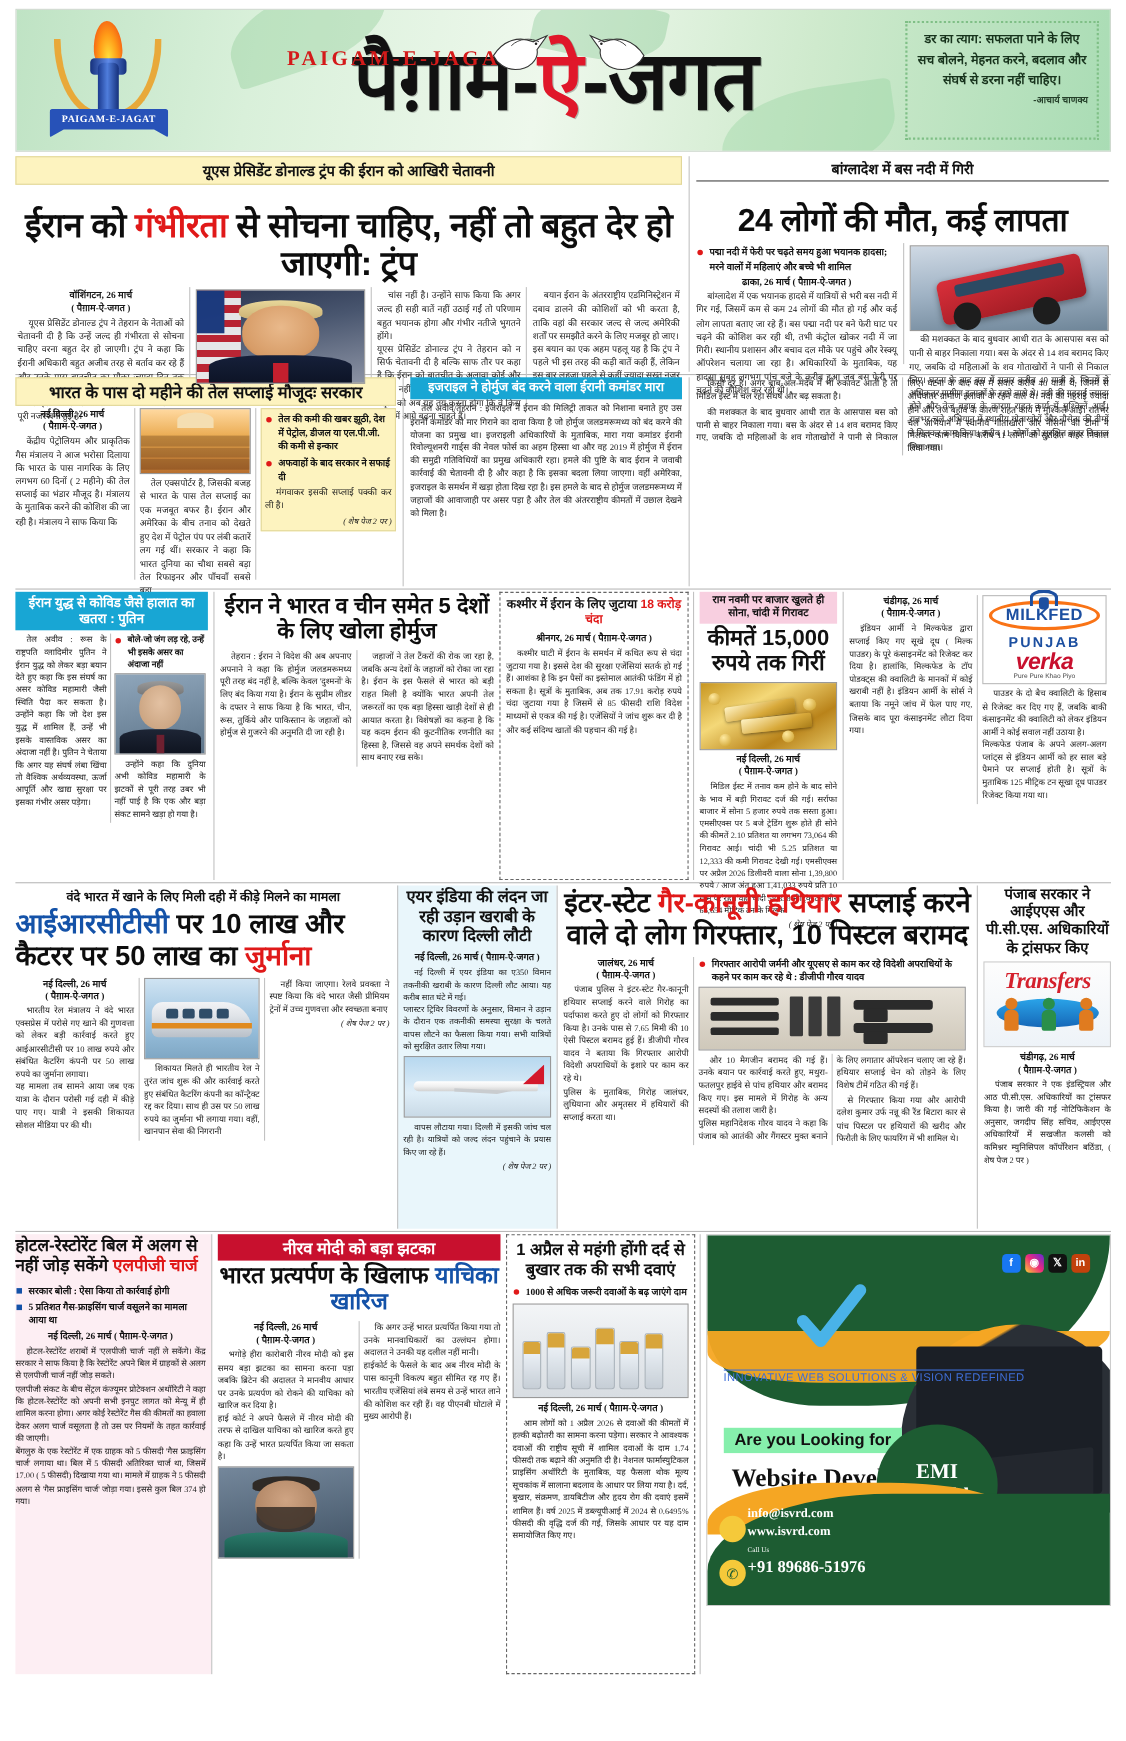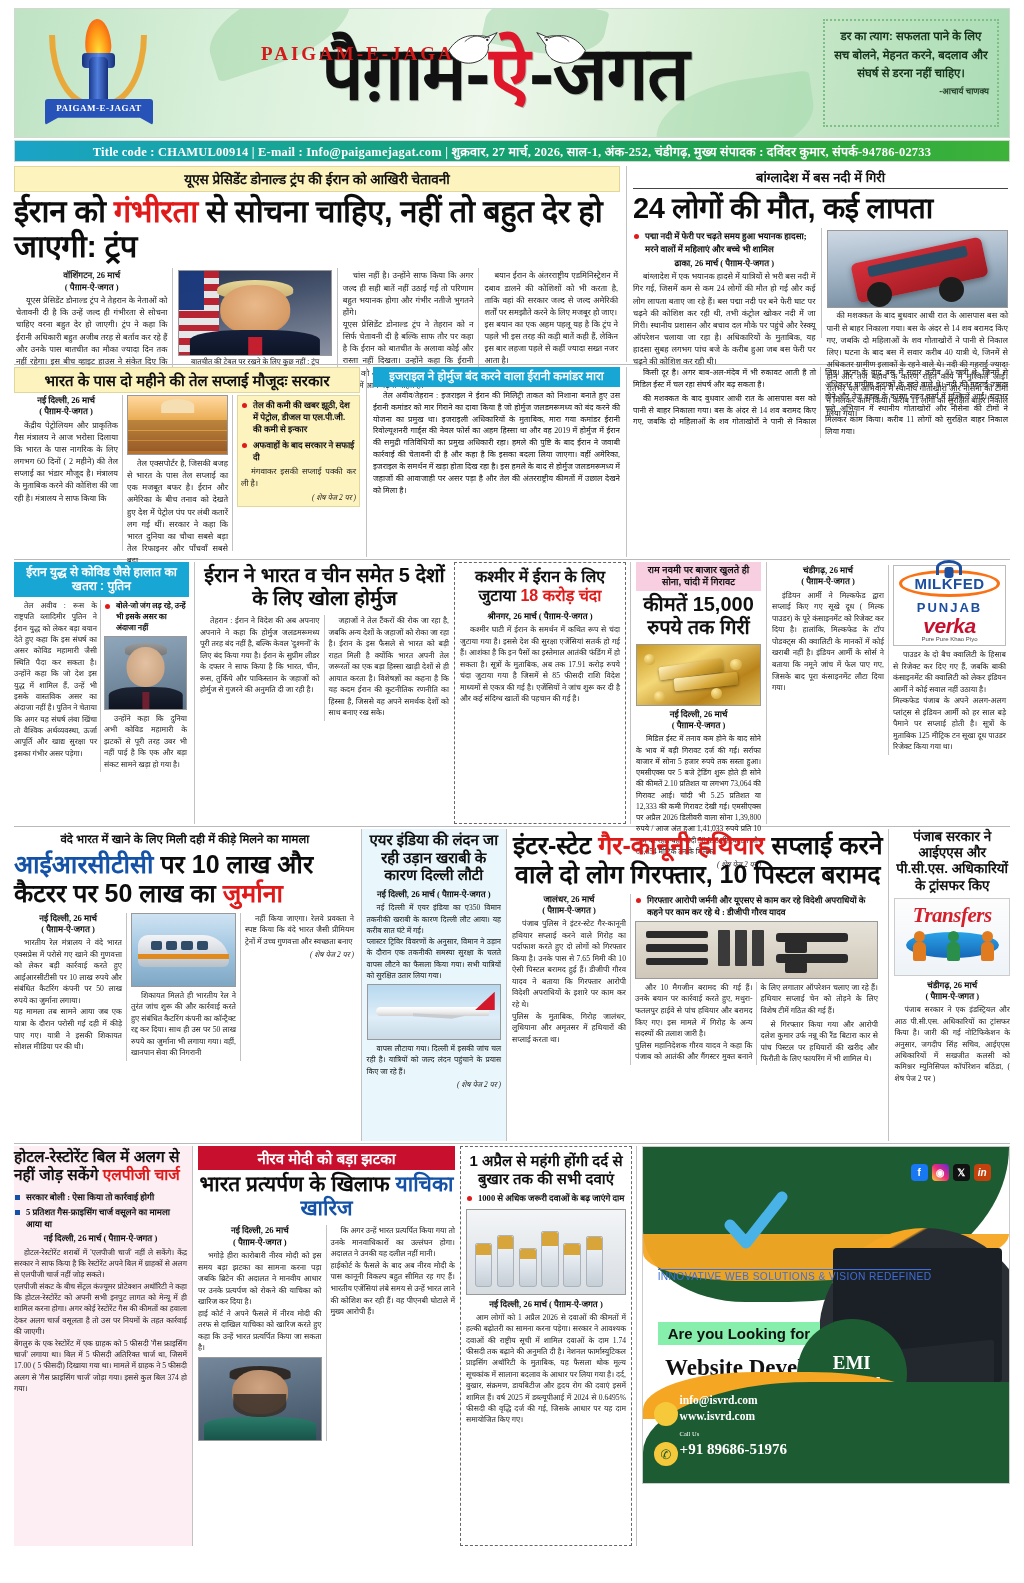--- a/index.html
+++ b/index.html
@@ -70,25 +70,25 @@
   
   .news-col{font-family:"Liberation Serif",serif;font-size:8.1px;line-height:1.5;text-align:justify;color:#1a1a1a;}
   .news-col p{margin-bottom:2px;text-indent:10px;}
   .dateline{font-family:"Liberation Serif",serif;font-size:8.6px;text-align:center;font-weight:bold;line-height:1.32;margin-bottom:2px;}
   .contd{font-size:7.4px;font-style:italic;}
 
   
   .kicker{background:#fdf3bf;border:1px solid #e2d79a;text-align:center;
      font-size:13.5px;font-weight:bold;padding:3px 4px;color:#111;}
   .kicker-plain{text-align:center;font-size:13px;font-weight:bold;padding:2px;border-bottom:1px solid #444;}
-  .H1{font-size:31px;font-weight:bold;line-height:1.12;letter-spacing:-.4px;color:#0d0d0d;padding:3px 0 4px;}
+  .H1{font-size:31px;font-weight:bold;text-align:center;line-height:1.12;letter-spacing:-.4px;color:#0d0d0d;padding:20px 0 4px;}
   .H1 .red{color:#e01919;}
   .H2{font-size:20px;font-weight:bold;text-align:center;line-height:1.15;color:#0d0d0d;padding:2px 0;}
   .H2 .red{color:#e01919;} .H2 .blue{color:#1452a8;}
-  .H3{font-size:16px;font-weight:bold;text-align:center;line-height:1.18;color:#111;padding:2px 0;}
+  .H3{font-size:11px;font-weight:bold;text-align:center;line-height:1.18;color:#111;padding:2px 0;}
   .H3 .red{color:#e01919;}
   .H4{font-size:13.5px;font-weight:bold;text-align:center;line-height:1.2;color:#111;}
 
   .banner-cyan{background:#18a6d4;color:#fff;font-weight:bold;text-align:center;font-size:13.5px;padding:3px 4px;line-height:1.2;}
   .banner-pink{background:#f8cfe0;color:#111;font-weight:bold;text-align:center;font-size:9.5px;padding:2px 3px;line-height:1.3;}
   .banner-red{background:#c8102e;color:#fff;font-weight:bold;text-align:center;font-size:15px;padding:2px 4px;}
   .dashbox{border:1px dashed #666;padding:3px;}
 
   
   ul.bul{list-style:none;}
@@ -229,21 +229,21 @@
   .isvr .contact{position:absolute;left:10%;bottom:7%;color:#fff;font-family:"Liberation Serif",serif;font-size:11.5px;font-weight:bold;line-height:1.35;}
   .isvr .callus{font-size:6.5px;font-weight:normal;}
   .isvr .gicon{position:absolute;left:3%;bottom:17%;width:24px;height:24px;border-radius:50%;
      background:#f5c93a;}
   .isvr .picon{position:absolute;left:3%;bottom:5%;width:24px;height:24px;border-radius:50%;background:#f5c93a;
      display:flex;align-items:center;justify-content:center;font-size:13px;color:#1d5c32;}
   .social{position:absolute;right:5%;top:5%;display:flex;gap:4px;}
   .social span{width:17px;height:17px;border-radius:4px;display:flex;align-items:center;justify-content:center;
      font-size:10px;color:#fff;font-weight:bold;font-family:"Liberation Sans",sans-serif;}
   .sc-fb{background:#1877f2;} .sc-ig{background:linear-gradient(45deg,#f9ce34,#ee2a7b,#6228d7);}
-  .sc-x{background:#111;} .sc-in{background:#c2410c;font-style:italic;}
+  .sc-x{background:#111;} .sc-in{background:#c2410c;}
 </style>
 </head>
 <body>
 
 <div class="page">
 
   <div class="masthead">
     <div class="leafA"></div>
     <div class="leafB"></div>
     <div class="leafC"></div>
@@ -278,23 +278,20 @@
           <circle cx="47" cy="14" r="1.3" fill="#222"></circle>
         </svg>
     </div>
 
     <div class="quote-box">
       <p>डर का त्याग: सफलता पाने के लिए सच बोलने, मेहनत करने, बदलाव और संघर्ष से डरना नहीं चाहिए।</p>
       <div class="author">-आचार्य चाणक्य</div>
     </div>
   </div>
 
-  <div class="infobar">
-    <span>Title code : CHAMUL00914 | E-mail : Info@paigamejagat.com | शुक्रवार, 27 मार्च, 2026, साल-1, अंक-252, चंडीगढ़, मुख्य संपादक : दविंदर कुमार, संपर्क-94786-02733</span>
-  </div>
 
   <div class="cols" style="margin-top:4px;height:196px;">
 
     <div style="width:612px;padding-right:6px;">
       <div class="kicker">यूएस प्रेसिडेंट डोनाल्ड ट्रंप की ईरान को आखिरी चेतावनी</div>
       <div class="H1"><span>ईरान को </span><span class="red">गंभीरता</span><span> से सोचना चाहिए, नहीं तो बहुत देर हो जाएगी: ट्रंप</span></div>
       <div class="cols" style="height:108px;">
         <div class="news-col" style="width:160px;padding:2px 5px 0 2px;">
           <div class="dateline" style="white-space:pre-line;">वॉशिंगटन, 26 मार्च
 ( पैग़ाम-ऐ-जगत )</div>

